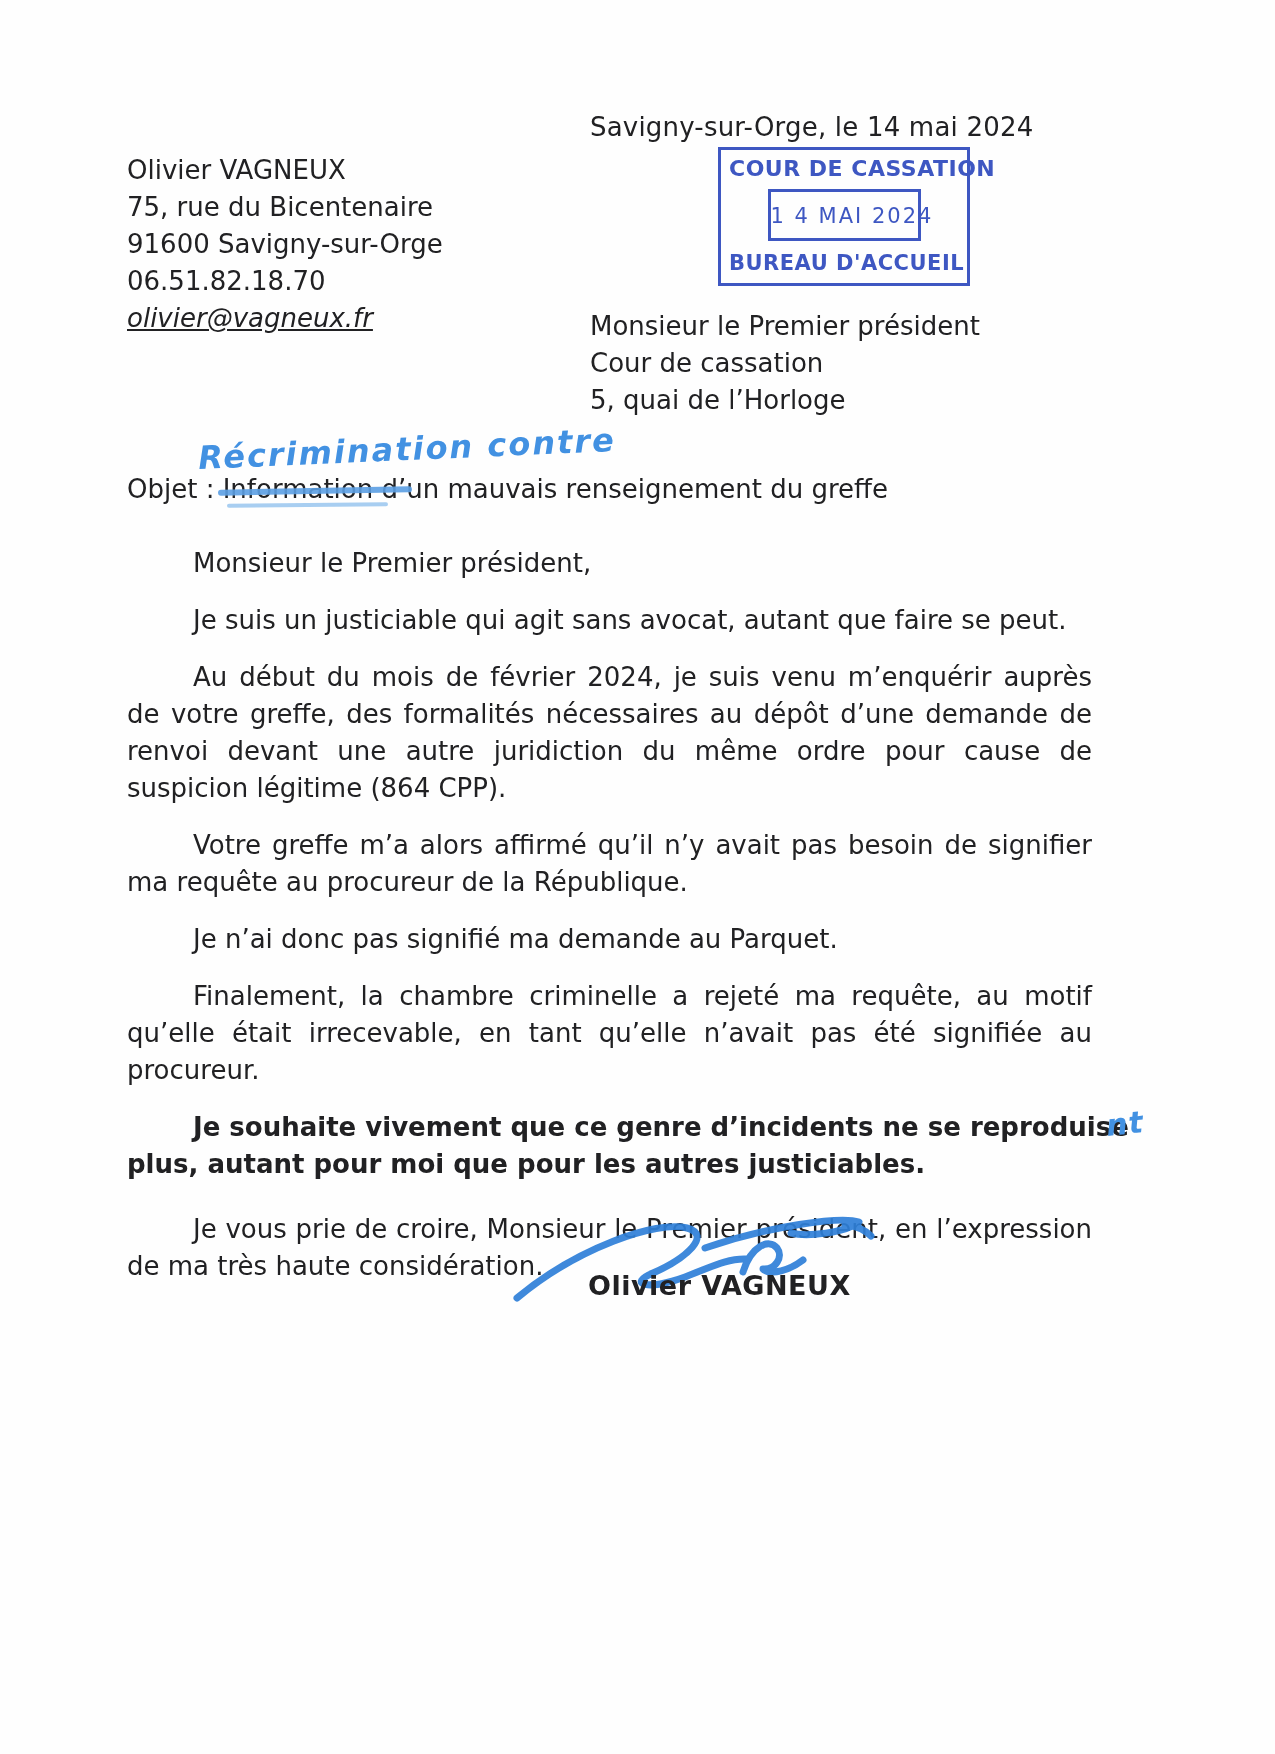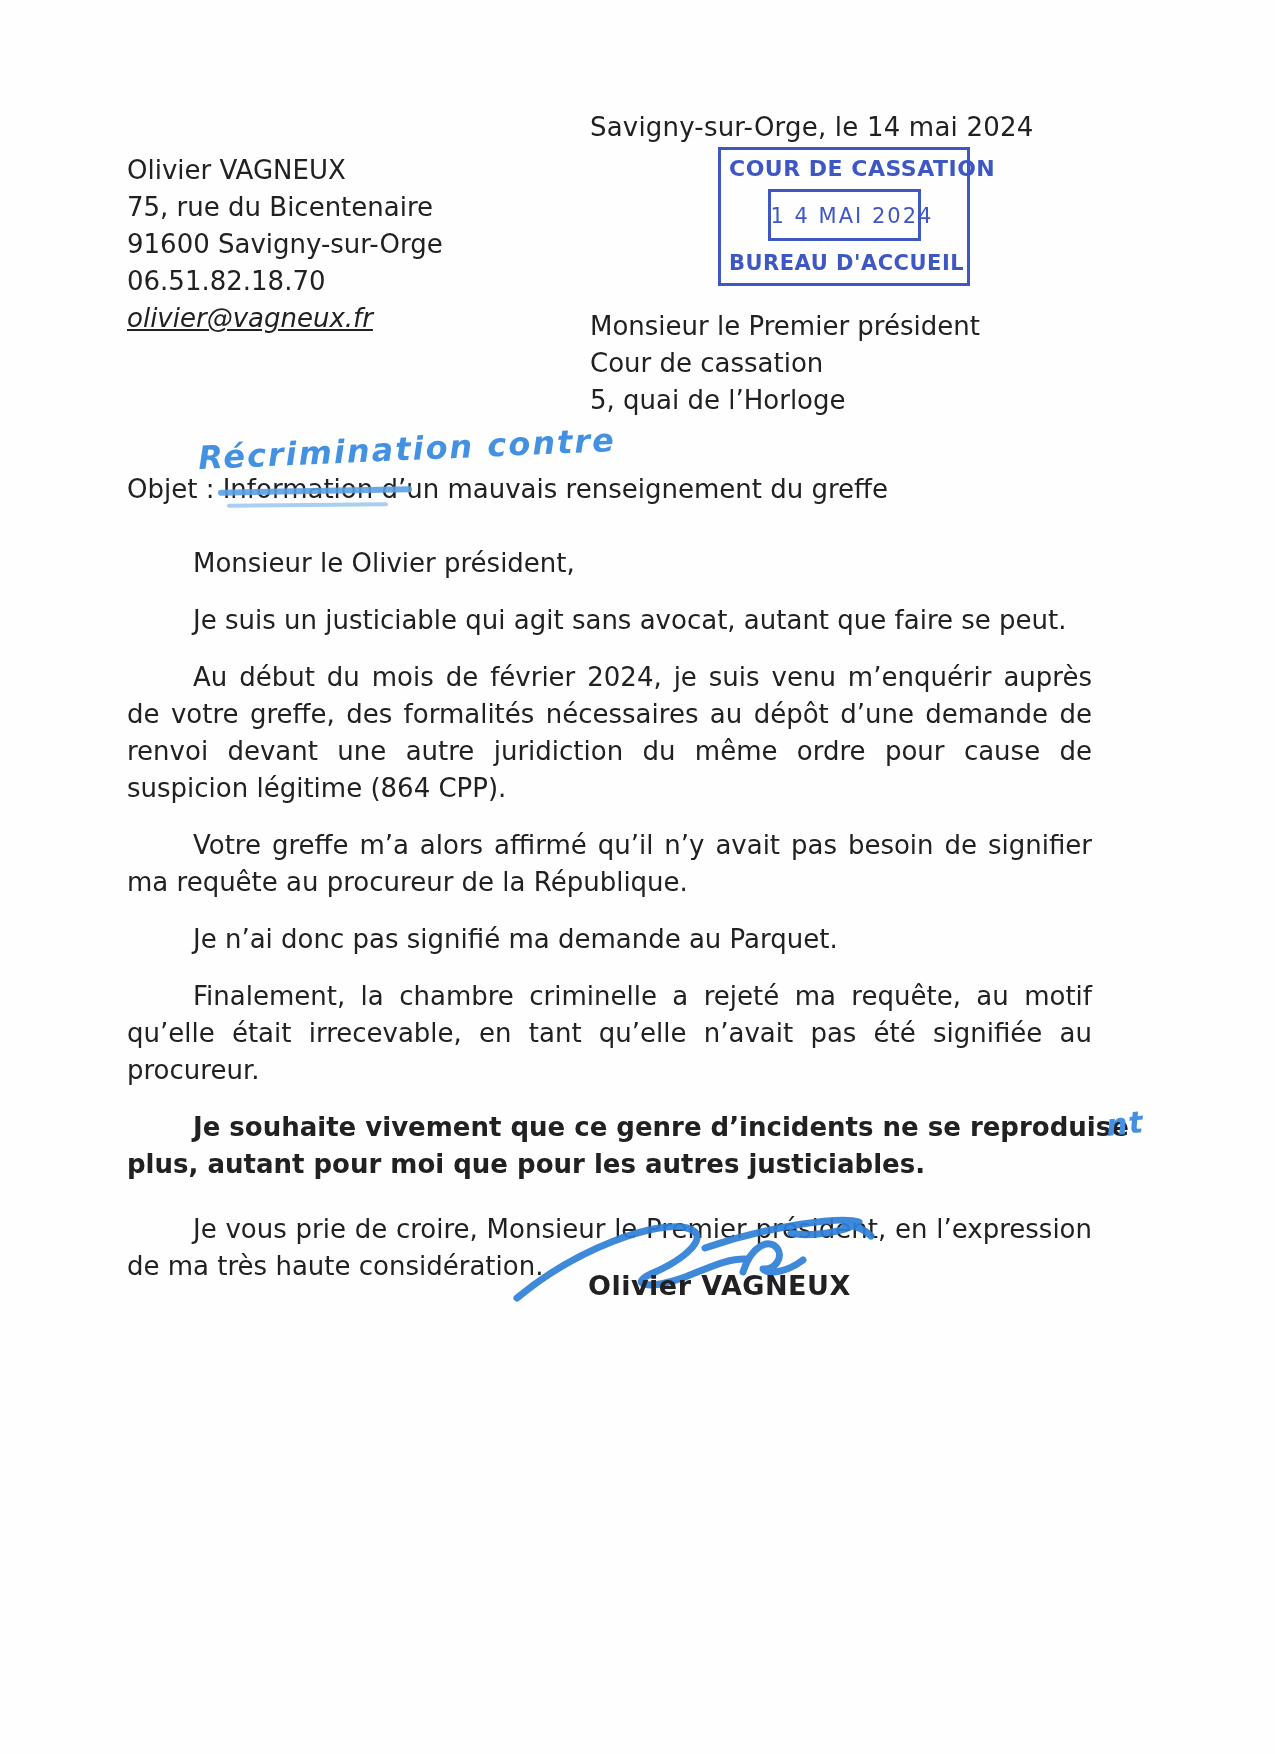--- a/index.html
+++ b/index.html
@@ -132,21 +132,21 @@
 
   <div class="annotation">Récrimination contre</div>
 
   <div class="subject">
     <span class="label">Objet :</span>
     <b class="struck">Information</b>
     <b>d’un mauvais renseignement du greffe</b>
   </div>
 
   <div class="body">
-    <p>Monsieur le Olivier président,</p>
+    <p>Monsieur le Premier président,</p>
     <p>Je suis un justiciable qui agit sans avocat, autant que faire se peut.</p>
     <p>Au début du mois de février 2024, je suis venu m’enquérir auprès de votre greffe, des formalités nécessaires au dépôt d’une demande de renvoi devant une autre juridiction du même ordre pour cause de suspicion légitime (864 CPP).</p>
     <p>Votre greffe m’a alors affirmé qu’il n’y avait pas besoin de signifier ma requête au procureur de la République.</p>
     <p>Je n’ai donc pas signifié ma demande au Parquet.</p>
     <p>Finalement, la chambre criminelle a rejeté ma requête, au motif qu’elle était irrecevable, en tant qu’elle n’avait pas été signifiée au procureur.</p>
     <div class="bold-block">
       <div class="l1"><span>Je souhaite vivement que ce genre d’incidents ne se reproduise</span><span class="hand-suffix">nt</span></div>
       <div>plus, autant pour moi que pour les autres justiciables.</div>
     </div>
     <p>Je vous prie de croire, Monsieur le Premier président, en l’expression de ma très haute considération.</p>

